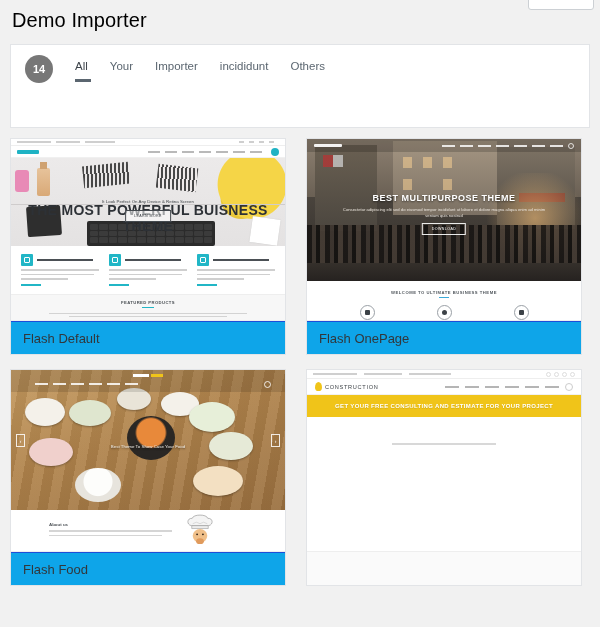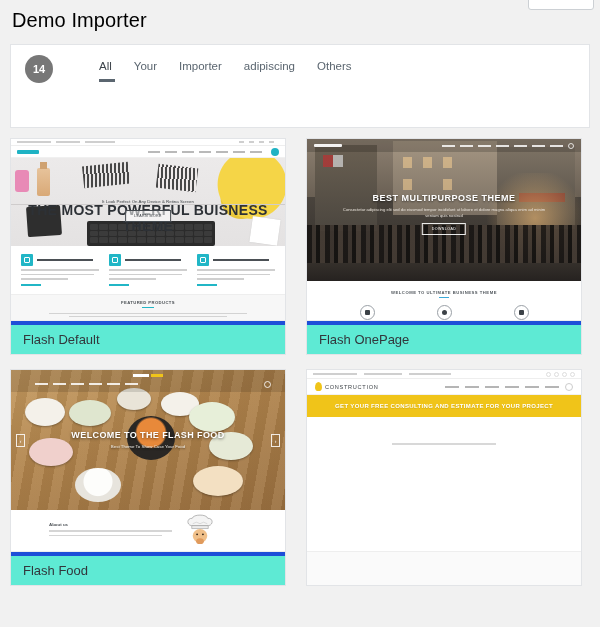--- a/index.html
+++ b/index.html
@@ -32,21 +32,20 @@
     margin:10px 10px 0 10px;
     background:#fff;
     border:1px solid #e2e4e7;
     height:84px;
     position:relative;
   }
   .filter-row{
     display:flex; align-items:center;
     padding:10px 0 0 14px;
     height:38px;
-    gap:24px;
   }
   .count-badge{
     width:28px; height:28px; border-radius:50%;
     background:#777; color:#fff;
     font-size:11px; font-weight:700;
     display:flex; align-items:center; justify-content:center;
     flex:0 0 auto;
   }
   .tabs{ display:flex; align-items:flex-start; margin-left:22px; }
   .tab{
@@ -90,22 +89,22 @@
     border:1px solid #e2e4e7;
     cursor:pointer;
   }
   .thumb{
     height:182px; overflow:hidden; position:relative;
     background:#fff; border-bottom:1px solid #eee;
   }
   .card-footer{
     height:33px; display:flex; align-items:center;
     padding-left:12px;
-    border-top:4px solid #1d4ed8;
-    background:#5eead4;
+    border-top:1px solid #1d4ed8;
+    background:#0ea5e9;
   }
   .card-title{ font-size:13px; color:#32373c; }
 
   
   .t1{ background:#fff; }
   .t1 .topbar{
     height:7px; background:#fff; border-bottom:1px solid #eee;
     display:flex; align-items:center; padding:0 6px;
   }
   .t1 .topbar .ln{ height:1.5px; background:#cfcfcf; margin-right:5px; }
@@ -445,21 +444,21 @@
 
 <h1 class="page-title">Demo Importer</h1>
 
 <div class="filter-panel">
   <div class="filter-row">
     <div class="count-badge">14</div>
     <div class="tabs">
       <div class="tab active">All</div>
       <div class="tab">Your</div>
       <div class="tab">Importer</div>
-      <div class="tab">adipiscing</div>
+      <div class="tab">incididunt</div>
       <div class="tab">Others</div>
     </div>
   </div>
 </div>
 
 <div class="grid">
 
   <div class="demo-card">
     <div class="thumb t1">
       <div class="topbar">
@@ -660,21 +659,20 @@
               <i></i>
               <i></i>
               <i></i>
               <i></i>
               <i></i>
             </div>
           <div class="srch"></div>
         </div>
         <div class="arrow l">‹</div>
         <div class="arrow r">›</div>
-        <h4>WELCOME TO THE FLASH FOOD</h4>
         <p>Best Theme To Show Case Your Food</p>
       </div>
       <div class="about">
         <div class="h">About us</div>
         <div class="l"></div>
           <div class="l" style="width:48%"></div>
         <svg class="chef" viewBox="0 0 60 70">
           <path d="M12 26 C2 24 3 10 14 11 C16 2 44 2 46 11 C57 10 58 24 48 26 Z" fill="#f4f4f4" stroke="#9a9a9a" stroke-width="1.4"></path>
           <path d="M13 26 h34 v6 h-34 z" fill="#ececec" stroke="#9a9a9a" stroke-width="1.2"></path>
           <ellipse cx="30" cy="47" rx="15" ry="14" fill="#f0c08a"></ellipse>

